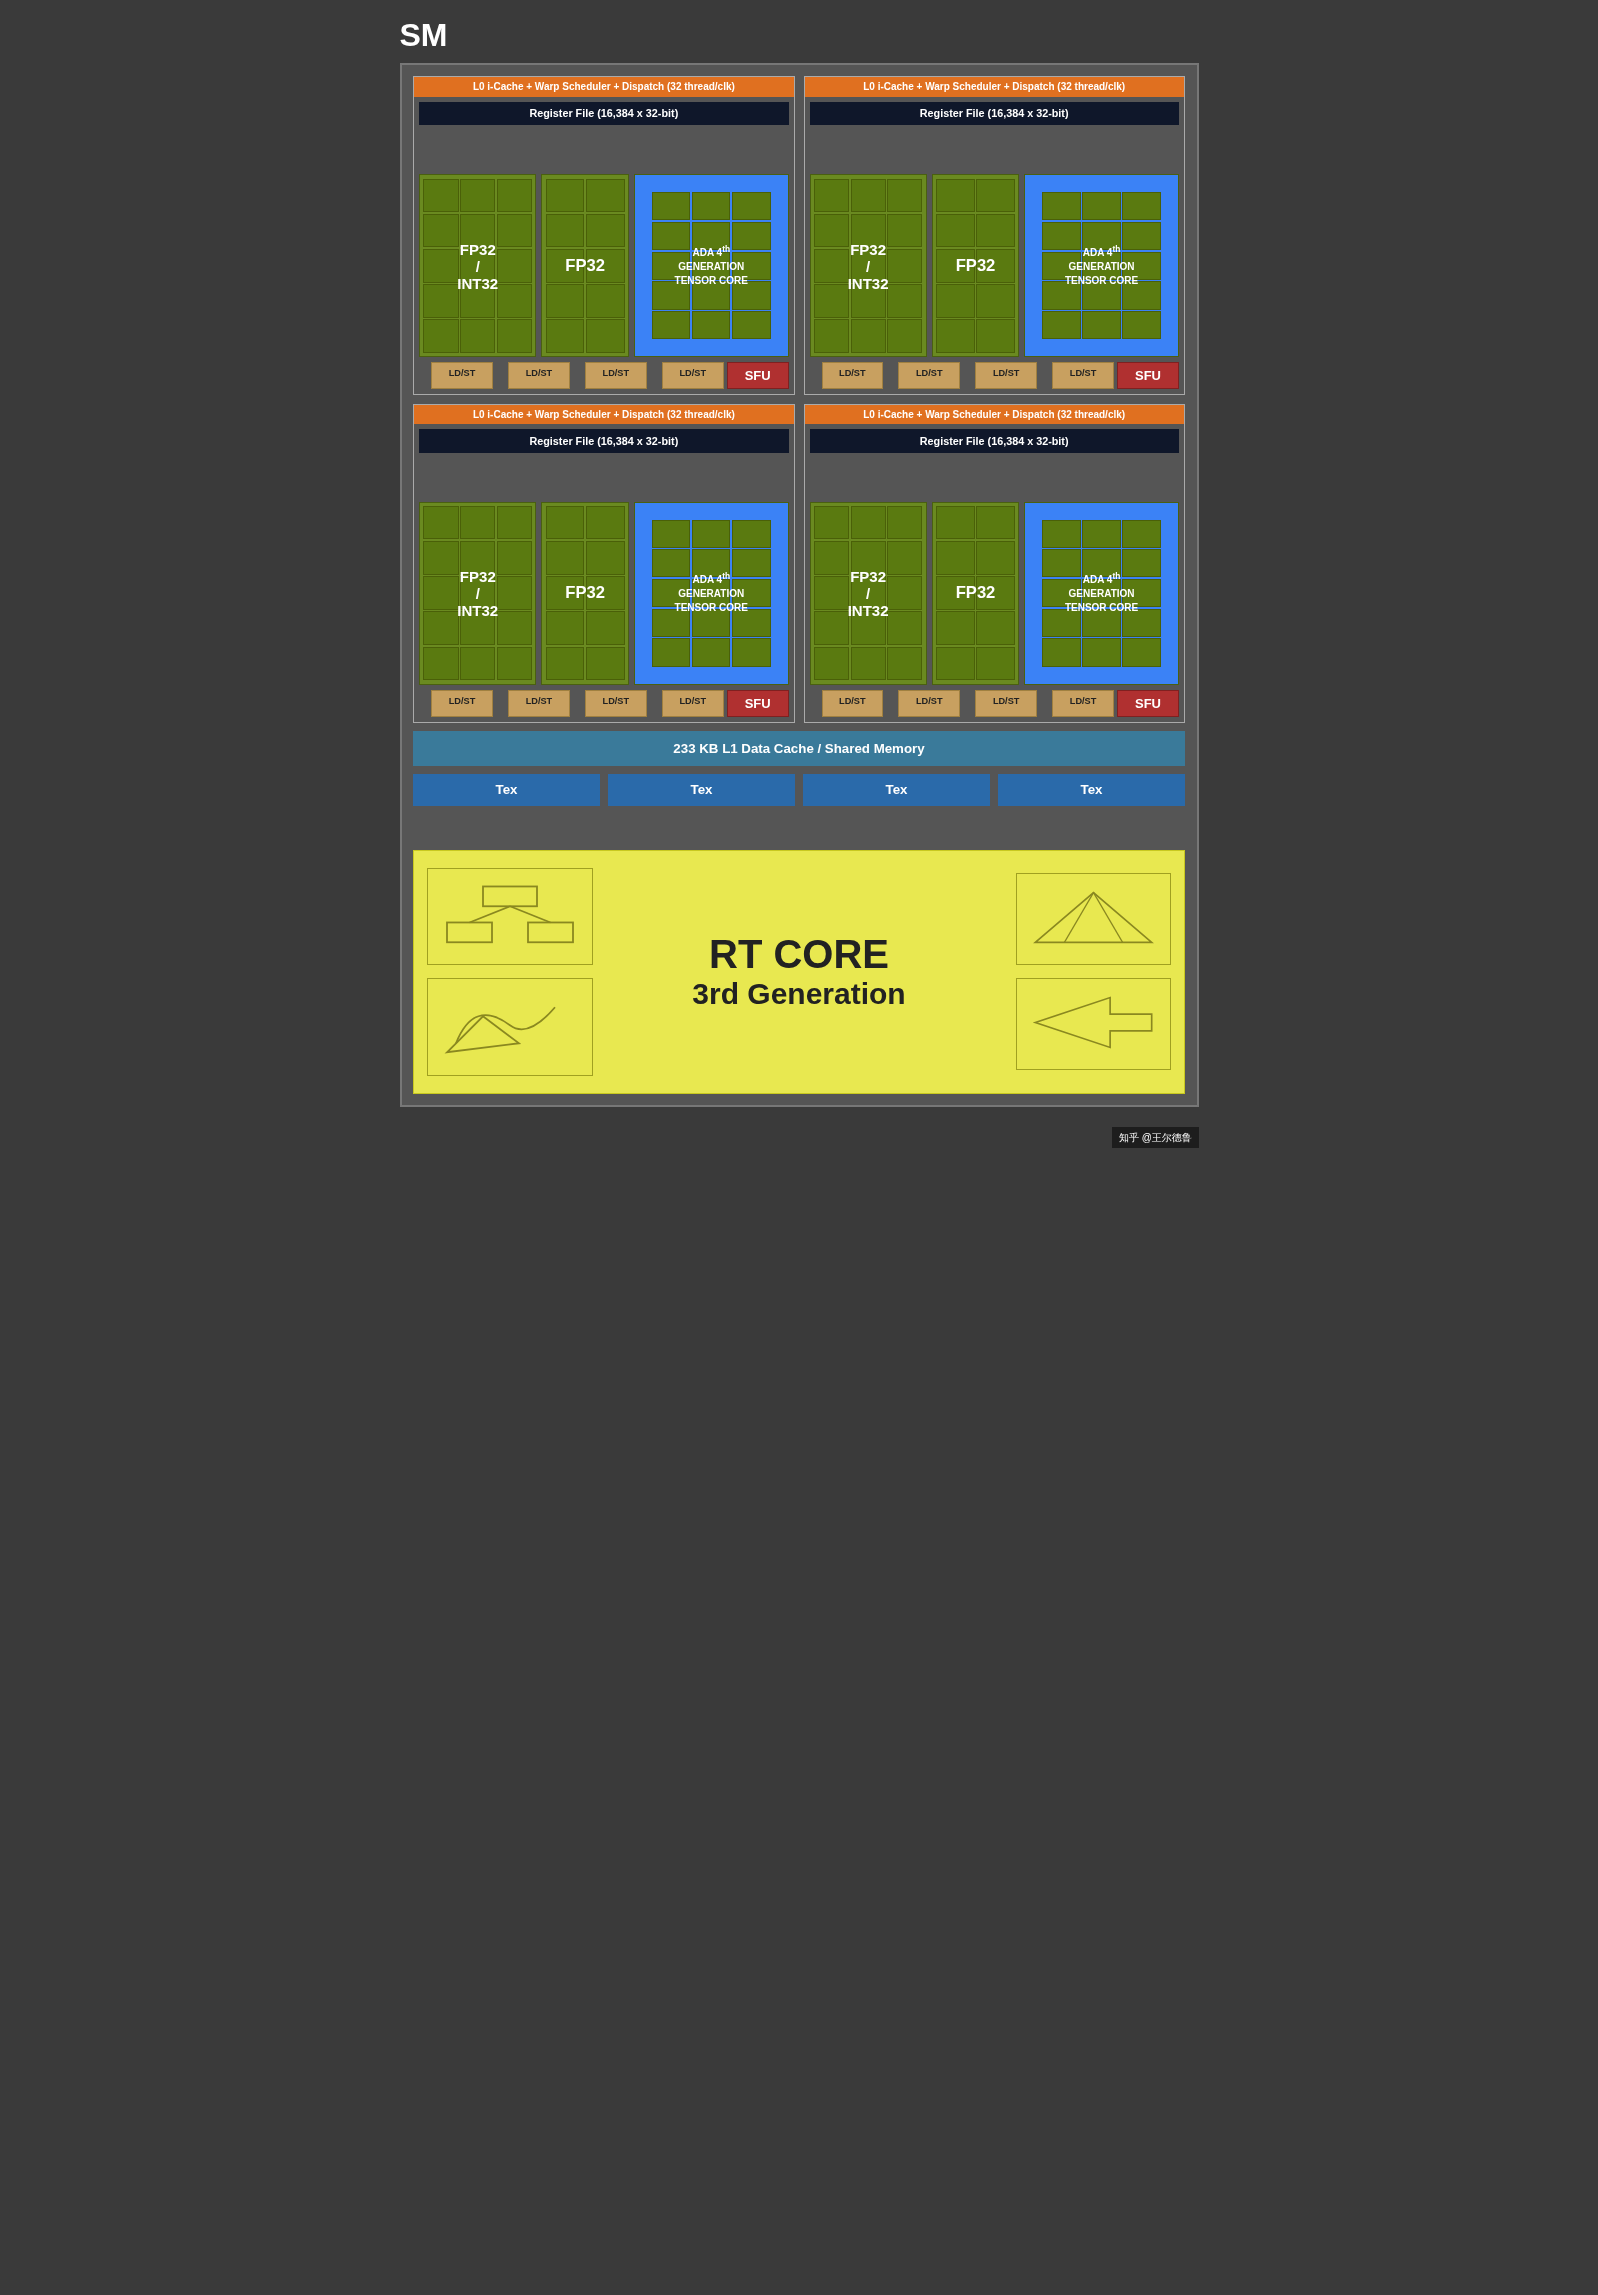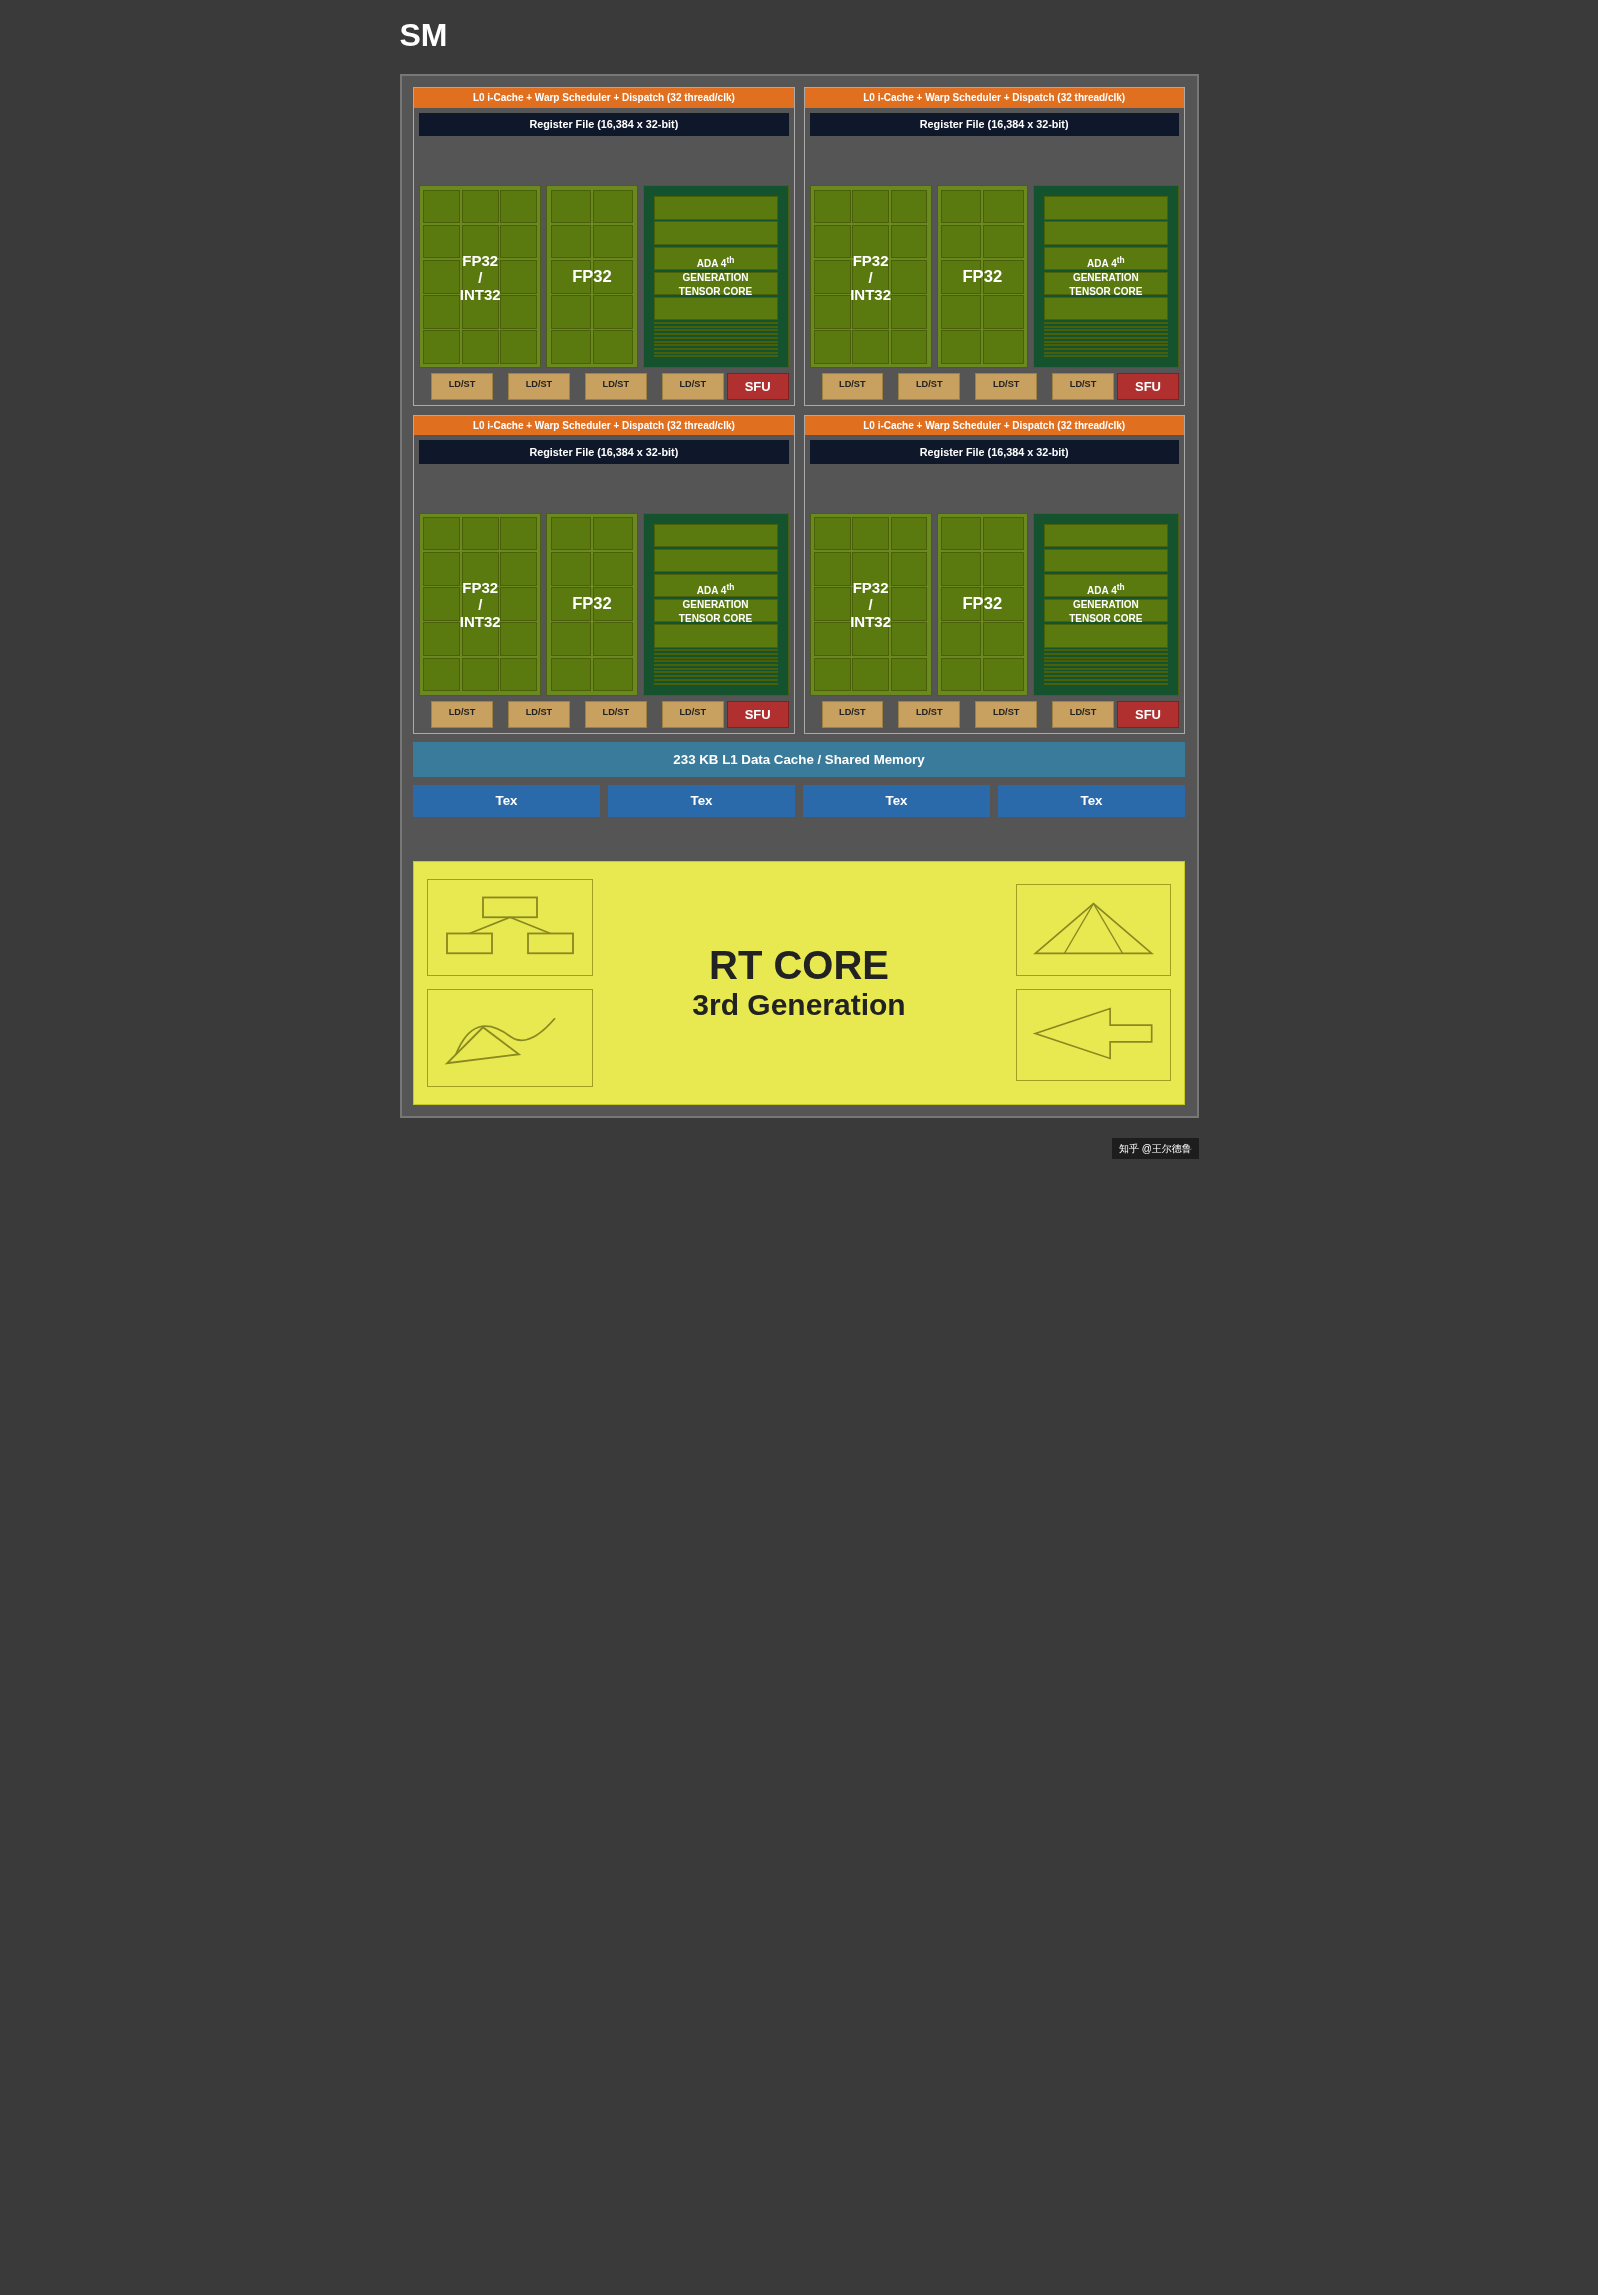--- a/index.html
+++ b/index.html
@@ -17,21 +17,21 @@
     .page-wrapper {
       width: 799px;
       display: flex;
       flex-direction: column;
     }
 
     .sm-title {
       color: white;
       font-size: 32px;
       font-weight: bold;
-      margin-bottom: 20px;
+      margin-bottom: 9px;
     }
 
     .outer-container {
       background: #555555;
       border: 2.5px solid #777;
       padding: 11.7px;
       display: flex;
       flex-direction: column;
       gap: 8.3px;
     }
@@ -97,27 +97,27 @@
       display: grid;
       grid-template-columns: repeat(2, 1fr);
       grid-template-rows: repeat(5, 1fr);
       gap: 1.7px;
       padding: 3.3px;
       min-height: 183px;
     }
 
     .tensor-block {
       flex: 1.2;
-      background: #14532d;
+      background: #3b82f6;
       border: 1.7px solid #4a6010;
       display: grid;
-      grid-template-columns: repeat(1, 1fr);
+      grid-template-columns: repeat(3, 1fr);
       grid-template-rows: repeat(5, 1fr);
       gap: 1.7px;
-      padding: 10px;
+      padding: 17px;
       min-height: 183px;
       position: relative;
     }
 
     .grid-cell {
       background: #5a7a10;
       border: 0.8px solid #4a6008;
     }
 
     .block-label {

